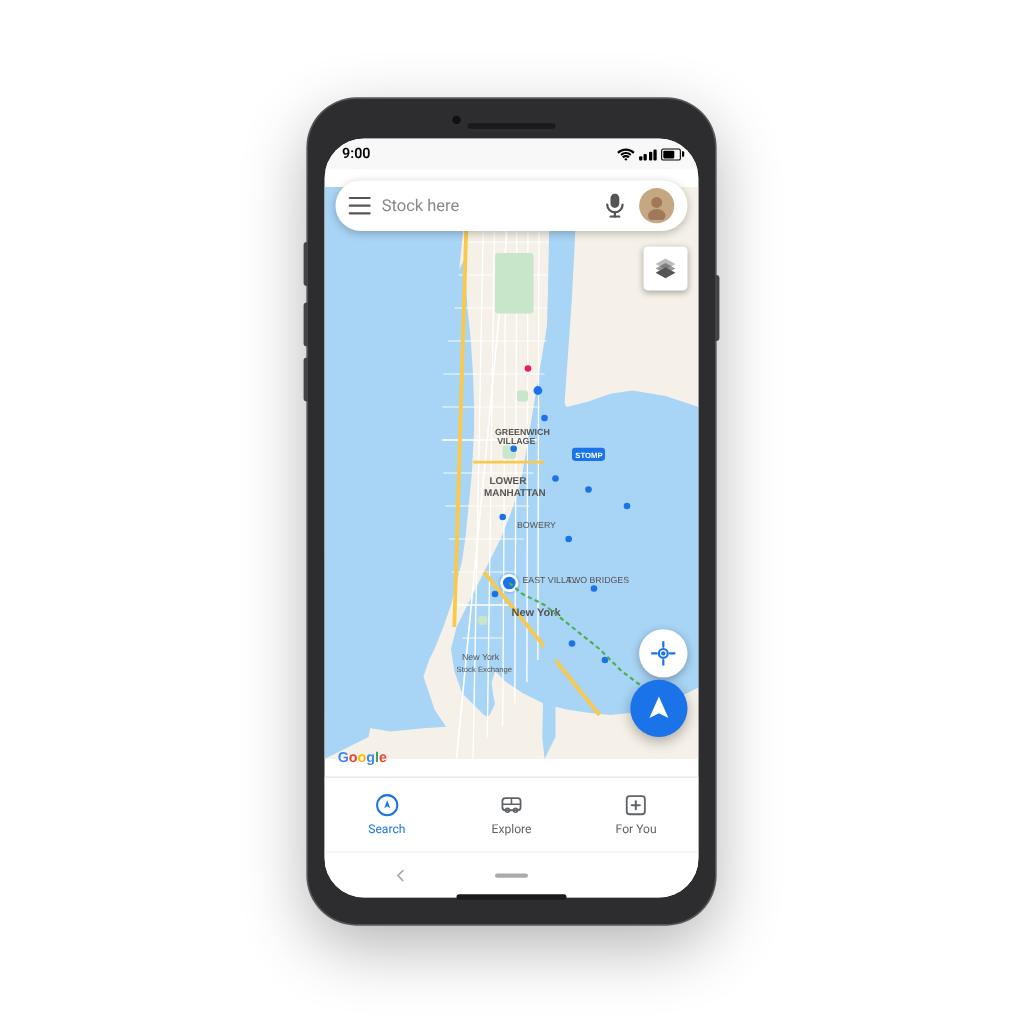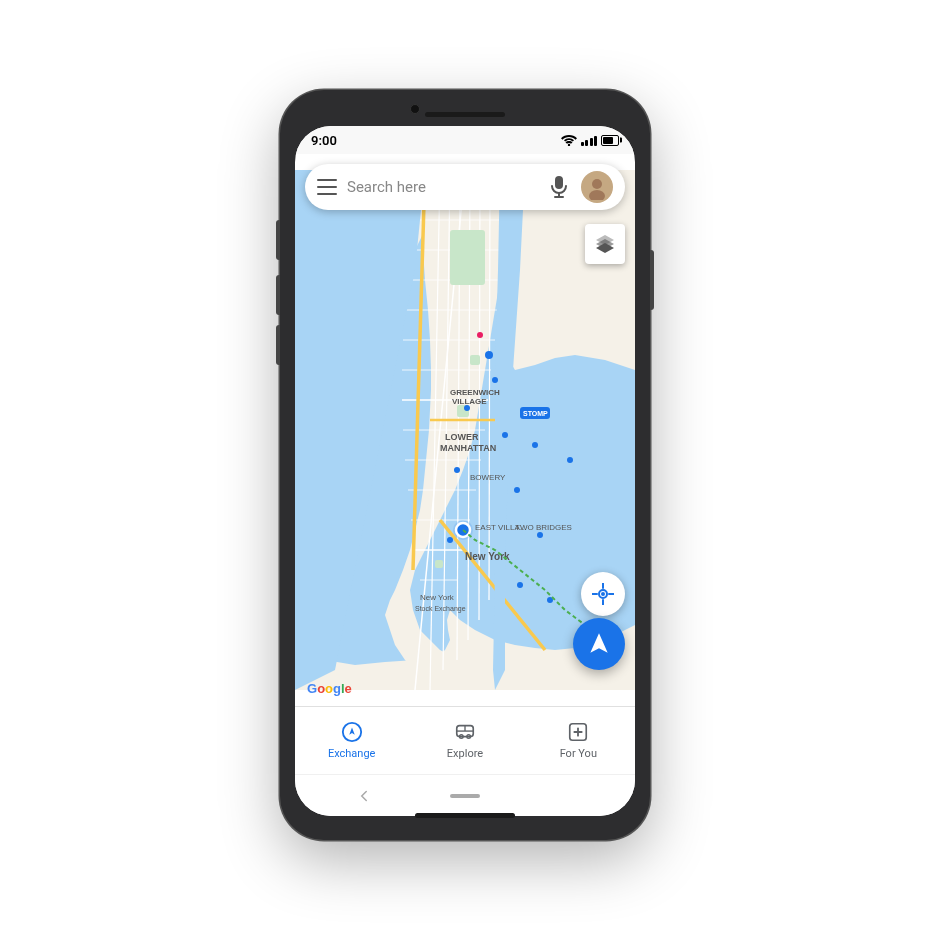--- a/index.html
+++ b/index.html
@@ -427,21 +427,21 @@
         <polyline points="168,360 180,370 200,380 225,400 250,420 270,440 290,455" stroke="#4caf50" stroke-width="2" fill="none" stroke-dasharray="4,3"></polyline>
       </svg>
 
       
       <div class="search-bar">
         <div class="hamburger-icon">
           <span></span>
           <span></span>
           <span></span>
         </div>
-        <span class="search-text">Search here</span>
+        <span class="search-text">Stock here</span>
         <div class="mic-btn">
           <svg width="18" height="22" viewBox="0 0 18 22">
             <rect x="5" y="0" width="8" height="13" rx="4" fill="#555"></rect>
             <path d="M2 10c0 3.9 3.1 7 7 7s7-3.1 7-7" stroke="#555" stroke-width="2" fill="none" stroke-linecap="round"></path>
             <line x1="9" y1="17" x2="9" y2="21" stroke="#555" stroke-width="2" stroke-linecap="round"></line>
             <line x1="5" y1="21" x2="13" y2="21" stroke="#555" stroke-width="2" stroke-linecap="round"></line>
           </svg>
         </div>
         <div class="avatar-btn">
 
@@ -493,21 +493,21 @@
 
     </div>
 
     <div class="bottom-nav">
 
       <div class="nav-item active">
         <svg width="22" height="22" viewBox="0 0 24 24">
           <circle cx="12" cy="12" r="10" fill="none" stroke="#1a73e8" stroke-width="2"></circle>
           <polygon points="12,7 15,15 12,13 9,15" fill="#1a73e8"></polygon>
         </svg>
-        <span class="nav-item-label">Exchange</span>
+        <span class="nav-item-label">Search</span>
       </div>
 
       <div class="nav-item">
         <svg width="22" height="22" viewBox="0 0 24 24">
           <rect x="3" y="5" width="18" height="12" rx="3" fill="none" stroke="#5f6368" stroke-width="1.8"></rect>
           <circle cx="8" cy="17" r="2" fill="none" stroke="#5f6368" stroke-width="1.5"></circle>
           <circle cx="16" cy="17" r="2" fill="none" stroke="#5f6368" stroke-width="1.5"></circle>
           <line x1="3" y1="11" x2="21" y2="11" stroke="#5f6368" stroke-width="1.5"></line>
           <line x1="12" y1="5" x2="12" y2="11" stroke="#5f6368" stroke-width="1.5"></line>
         </svg>

